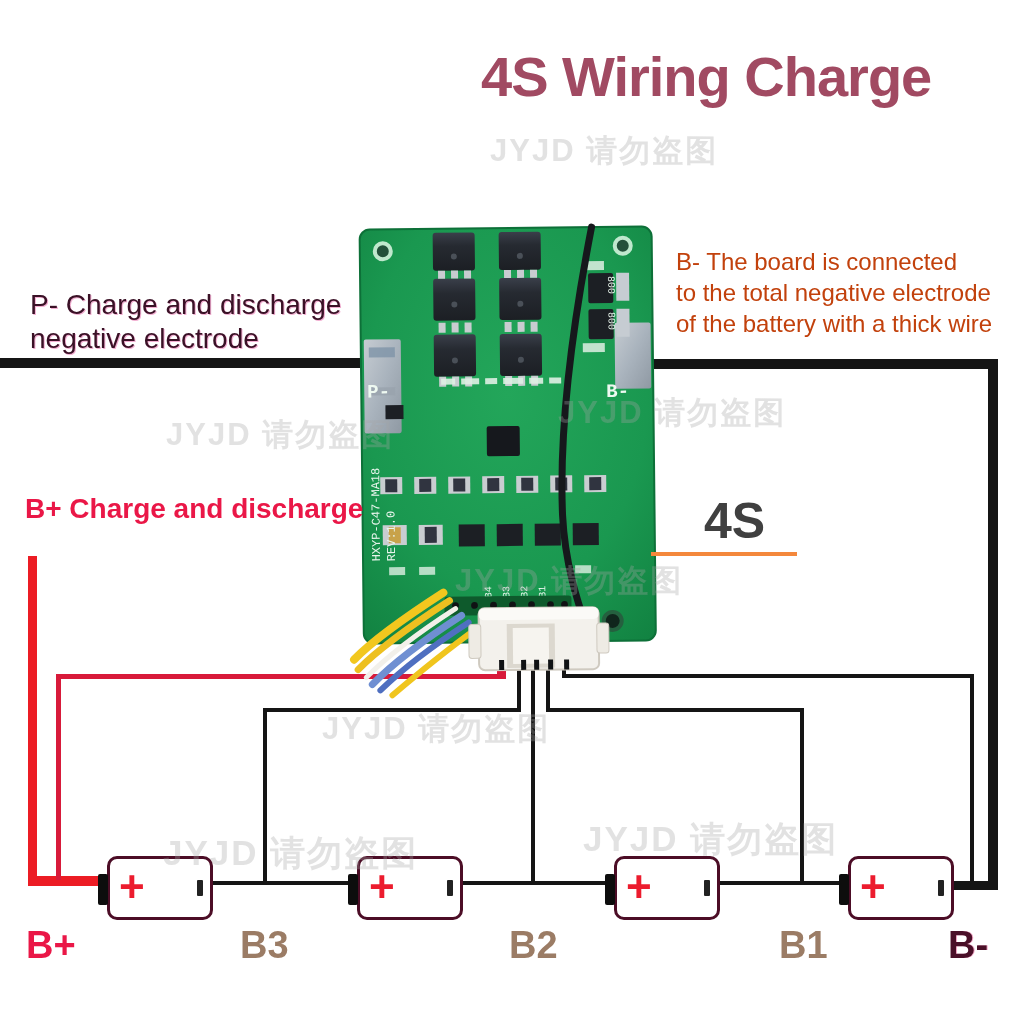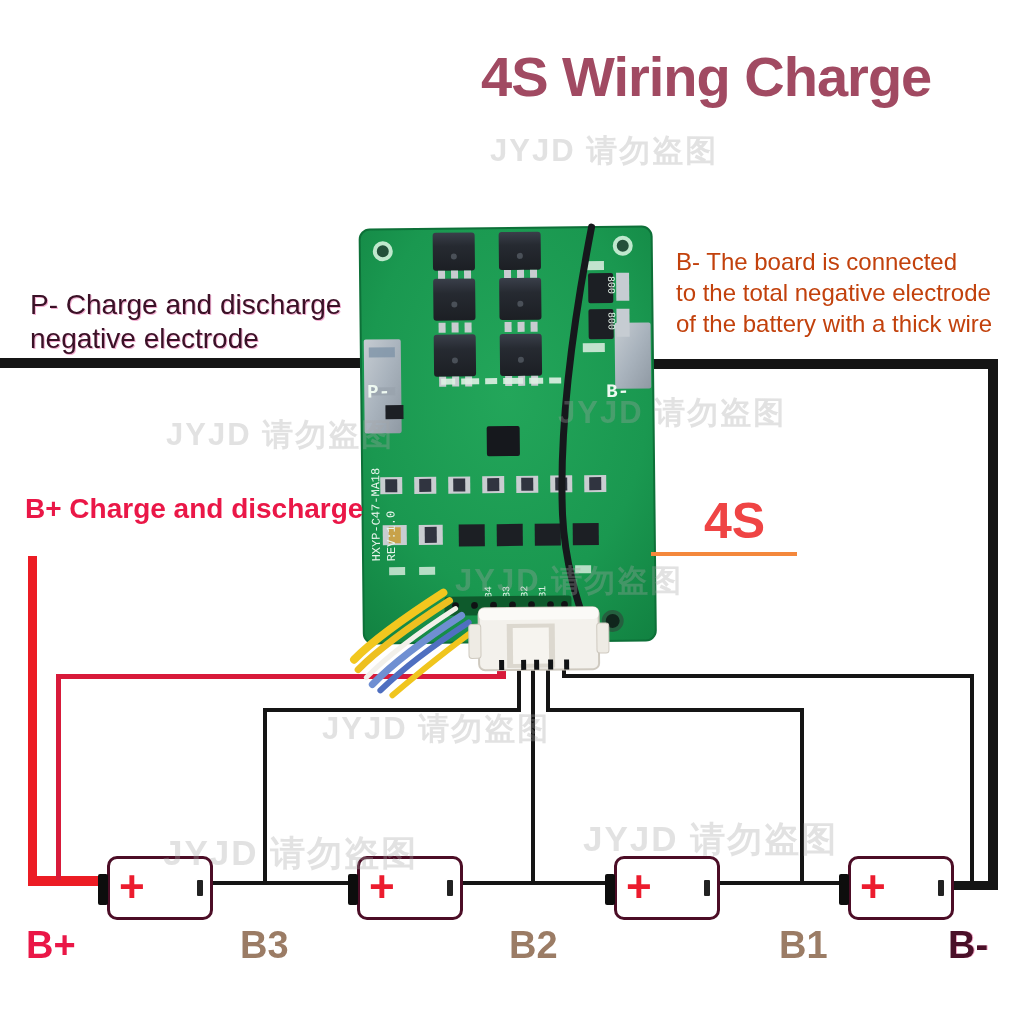--- a/index.html
+++ b/index.html
@@ -10,21 +10,21 @@
       letter-spacing:2px;white-space:nowrap;z-index:40;pointer-events:none;}
   .wm.big{font-size:35px;}
   
   .title{position:absolute;left:481px;top:44px;font-size:56px;font-weight:bold;color:#a14a62;
          letter-spacing:-1px;z-index:20;white-space:nowrap;}
   .note{position:absolute;z-index:20;white-space:nowrap;}
   .note-pminus{left:30px;top:288px;font-size:28px;line-height:34px;color:#3a1126;
                text-shadow:1px 1px 0 rgba(215,20,120,0.35);}
   .note-bminus{left:676px;top:246px;font-size:24px;line-height:31px;color:#c2410c;}
   .note-bplus{left:25px;top:478px;font-size:28px;line-height:35px;color:#ea1747;font-weight:700;margin-top:13px;}
-  .fourS{position:absolute;left:704px;top:492px;font-size:50px;font-weight:bold;color:#ef4444;z-index:20;}
+  .fourS{position:absolute;left:704px;top:492px;font-size:50px;font-weight:bold;color:#404040;z-index:20;}
   .fourS-underline{position:absolute;left:651px;top:552px;width:146px;height:4px;background:#f4883c;z-index:20;}
   
   .wire{position:absolute;background:#151515;z-index:5;}
   .wire-red{background:#ec1c24;}
   .wire-red-thin{background:#d81a3a;}
   
   .battery{position:absolute;top:856px;width:106px;height:64px;background:#ffffff;border:3px solid #4c0d26;
            border-radius:10px;box-sizing:border-box;z-index:10;}
   .bat-nub{position:absolute;left:-12px;top:15px;width:10px;height:31px;background:#0d0d0d;border-radius:2px;}
   .bat-plus{position:absolute;left:9px;top:0px;font-size:44px;line-height:56px;font-weight:bold;color:#ec1c2e;}

